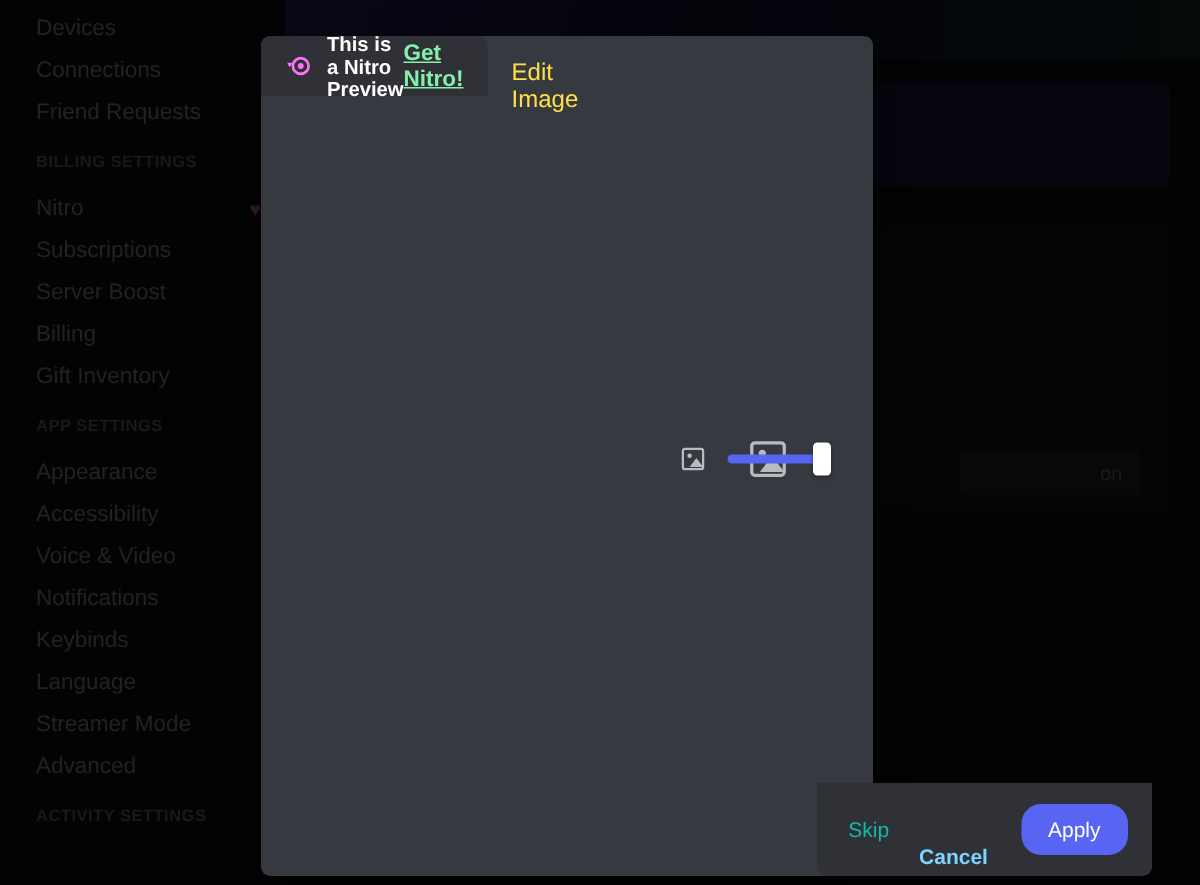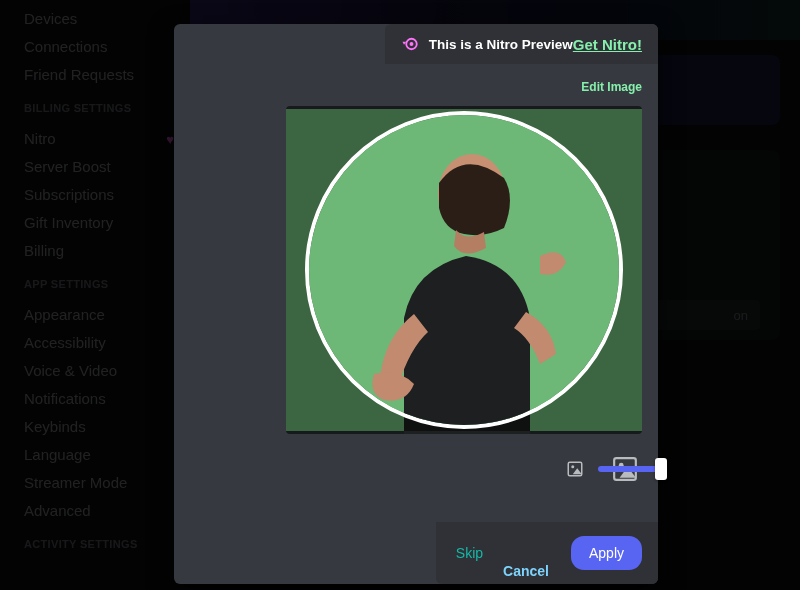--- a/index.html
+++ b/index.html
@@ -13,28 +13,28 @@
   
   .bg-blur { position:absolute; inset:0; background:#0e0f10; }
   .bg-banner { position:absolute; left:190px; top:0; right:0; height:40px;
                background:linear-gradient(90deg,#5c3bd8 0%,#2a1f6e 40%,#13265e 70%,#1c4f4a 100%); opacity:.45; }
   .bg-card1 { position:absolute; left:210px; top:55px; width:570px; height:70px; background:#3b3fd0; opacity:.25; border-radius:8px; }
   .bg-card2 { position:absolute; left:210px; top:150px; width:570px; height:190px; background:#1e1f22; opacity:.5; border-radius:8px; }
   .bg-btn { position:absolute; left:640px; top:300px; width:120px; height:30px; background:#2b2d31; opacity:.6; border-radius:4px; font-size:13px; color:#b5bac1; display:flex; align-items:center; justify-content:flex-end; padding-right:12px; }
   
   .overlay { position:absolute; inset:0; background:rgba(0,0,0,.78); }
   
-  .modal { position:absolute; left:174px; top:24px; width:484px; height:560px; background:#36393f; border-radius:6px; box-shadow:0 8px 24px rgba(0,0,0,.6); display:flex; flex-direction:column;align-items:flex-end; }
+  .modal { position:absolute; left:174px; top:24px; width:408px; height:560px; background:#36393f; border-radius:6px; box-shadow:0 8px 24px rgba(0,0,0,.6); display:flex; flex-direction:row; }
   .modal-banner { height:40px; background:#2f3136; border-radius:6px 6px 0 0; display:flex; align-items:center; padding:0 16px; }
   .nitro-icon { width:18px; height:18px; margin-right:10px; position:relative; }
   .nitro-icon svg { width:18px; height:18px; }
   .banner-text { font-size:13.5px; font-weight:700; color:#fff; }
   .get-nitro { margin-left:auto; font-size:15px; font-weight:600; color:#86efac; cursor:pointer;text-decoration:underline; }
   .modal-header { padding:16px 16px 12px; }
-  .modal-title { font-size:12px; font-weight:700; color:#86efac; }
+  .modal-title { font-size:16px; font-weight:400; color:#fde047; }
   
   .image-area { margin:0 16px; background:#18191c; height:328px; display:flex; align-items:center; justify-content:center; position:relative; border-radius:4px; overflow:hidden; }
   .preview-frame { position:relative; width:356px; height:322px; background:#6db877; }
   .preview-frame svg.person { position:absolute; left:50%; top:50%; transform:translate(-50%,-44%); }
   .dark-mask { position:absolute; inset:0; background:rgba(0,0,0,.45); }
   .circle-cut { position:absolute; left:50%; top:50%; transform:translate(-50%,-50%); width:310px; height:310px; border-radius:50%; border:4px solid #fff; box-sizing:content-box; }
   .circle-cut .inner { position:absolute; inset:0; border-radius:50%; overflow:hidden; }
   .circle-cut .inner .bg { position:absolute; width:356px; height:322px; left:50%; top:50%; transform:translate(-50%,-50%); background:#6db877; }
   .circle-cut .inner svg.person { position:absolute; left:50%; top:50%; transform:translate(-50%,-44%); }
   
@@ -71,30 +71,30 @@
     <div class="nav-item">
         <span>Friend Requests</span>
       </div>
 
     <div class="section-heading">BILLING SETTINGS</div>
     <div class="nav-item">
       <span>Nitro</span>
       <span class="badge">♥</span>
     </div>
     <div class="nav-item">
+        <span>Subscriptions</span>
+      </div>
+    <div class="nav-item">
         <span>Server Boost</span>
       </div>
     <div class="nav-item">
-        <span>Subscriptions</span>
+        <span>Billing</span>
       </div>
     <div class="nav-item">
         <span>Gift Inventory</span>
-      </div>
-    <div class="nav-item">
-        <span>Billing</span>
       </div>
 
     <div class="section-heading">APP SETTINGS</div>
     <div class="nav-item">
         <span>Appearance</span>
       </div>
     <div class="nav-item">
         <span>Accessibility</span>
       </div>
     <div class="nav-item">

